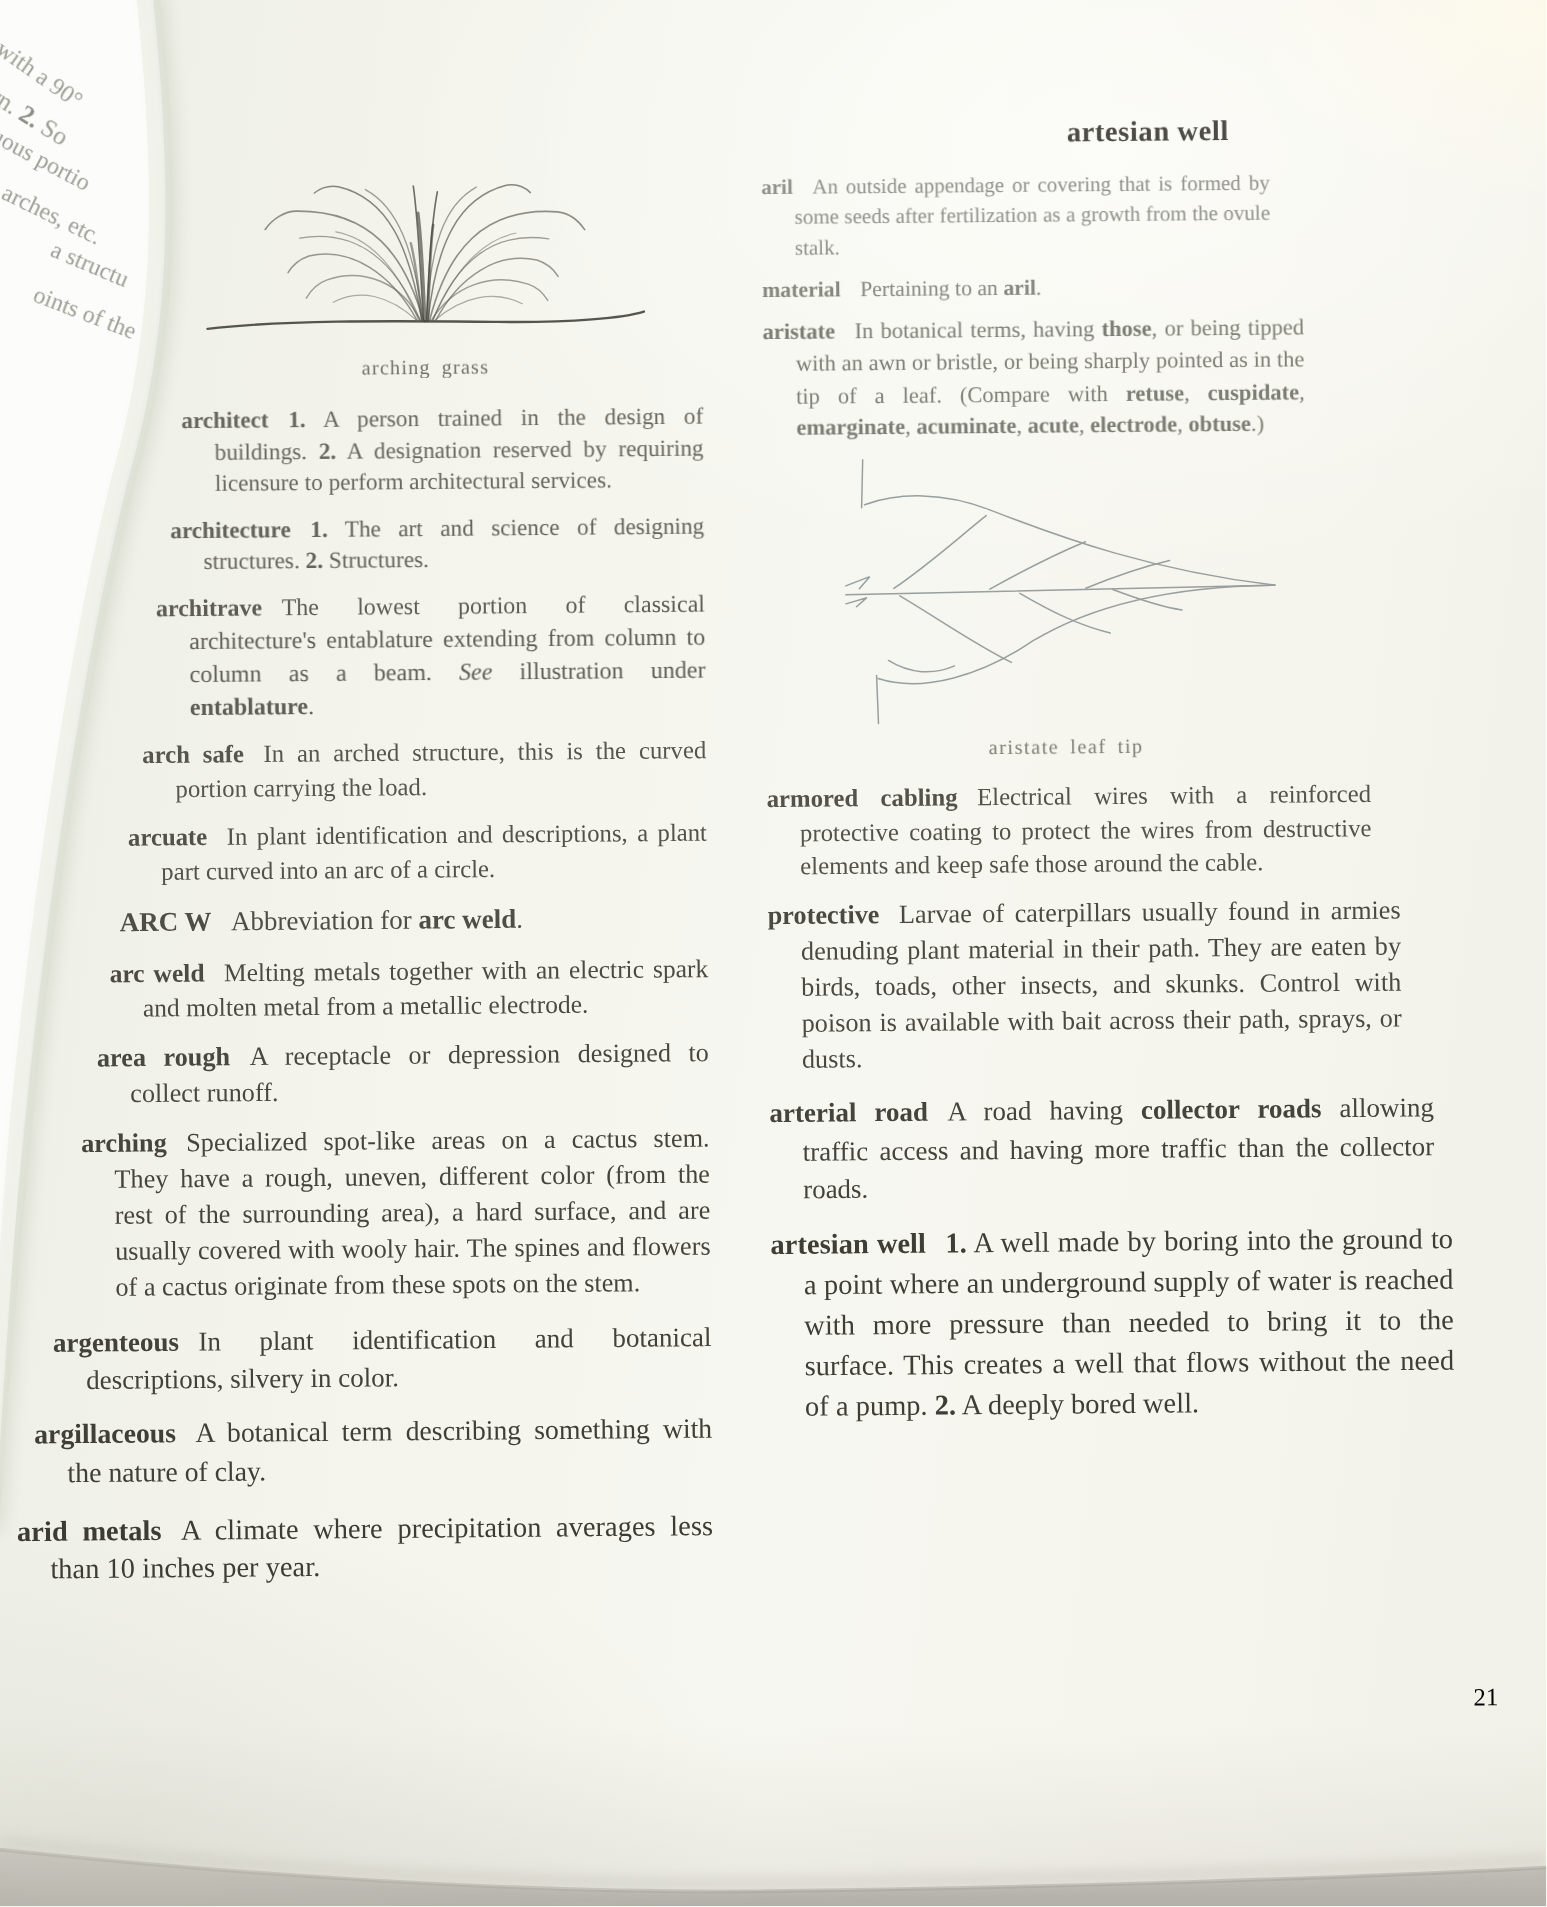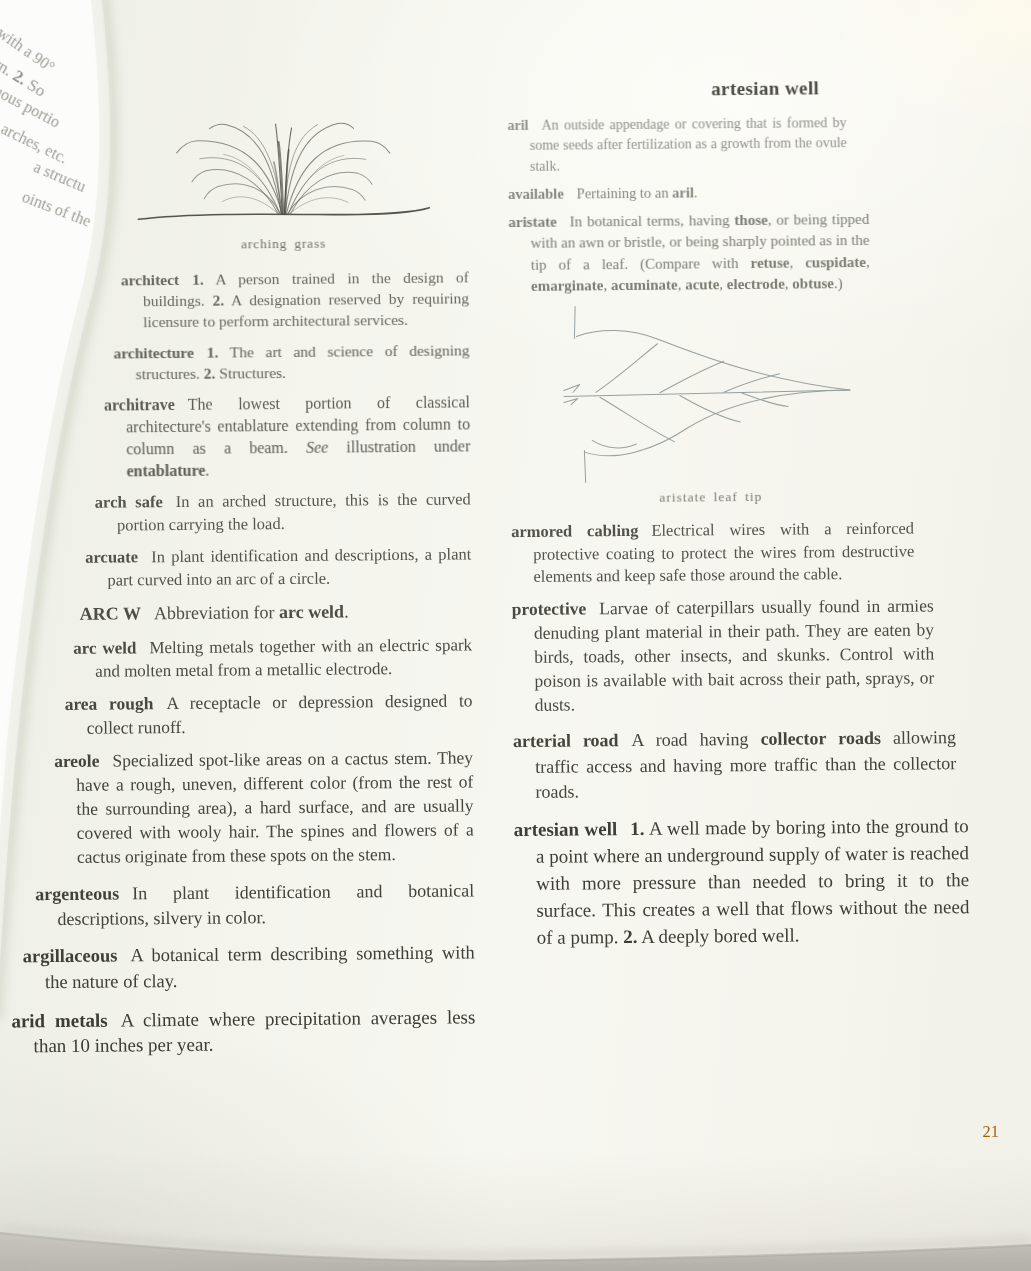--- a/index.html
+++ b/index.html
@@ -37,21 +37,21 @@
   #spine-frags .frag:nth-child(3){left:-8px;top:78px;transform:rotate(28deg);}
   #spine-frags .frag:nth-child(4){left:6px;top:120px;transform:rotate(26deg);}
   #spine-frags .frag:nth-child(5){left:38px;top:158px;transform:rotate(23deg);}
   #spine-frags .frag:nth-child(6){left:26px;top:188px;transform:rotate(21deg);}
   
   #content{position:absolute;inset:0;z-index:4;transform:rotate(-0.5deg);}
   .running-head{
     position:absolute;left:560px;top:80px;width:420px;text-align:center;
     font-weight:bold;font-size:19px;color:#4c4c44;letter-spacing:0.4px;filter:blur(0.25px);
   }
-  .page-number{position:absolute;left:978px;top:1126px;font-size:16.5px;color:#a16207;}
+  .page-number{position:absolute;left:978px;top:1126px;font-size:16.5px;color:#000000;}
   .col{position:absolute;}
   #left-col{left:8px;top:106px;width:464px;}
   #right-col{left:512px;top:116px;width:455px;}
   .entry{
     text-align:justify;line-height:1.36;color:#48483f;
     padding-left:22px;text-indent:-22px;margin-bottom:10px;
   }
   .entry .term{font-weight:bold;margin-right:13px;color:inherit;}
   .entry i{font-style:italic;}
   
@@ -153,31 +153,31 @@
       </figure>
       <div class="entries" id="left-entries">
           <div class="entry"><b class="term">architect</b><span class="def"><b>1.</b> A person trained in the design of buildings. <b>2.</b> A designation reserved by requiring licensure to perform architectural services.</span></div>
           <div class="entry"><b class="term">architecture</b><span class="def"><b>1.</b> The art and science of designing structures. <b>2.</b> Structures.</span></div>
           <div class="entry"><b class="term">architrave</b><span class="def">The lowest portion of classical architecture's entablature extending from column to column as a beam. <i>See</i> illustration under <b>entablature</b>.</span></div>
           <div class="entry"><b class="term">arch safe</b><span class="def">In an arched structure, this is the curved portion carrying the load.</span></div>
           <div class="entry"><b class="term">arcuate</b><span class="def">In plant identification and descriptions, a plant part curved into an arc of a circle.</span></div>
           <div class="entry"><b class="term">ARC W</b><span class="def">Abbreviation for <b>arc weld</b>.</span></div>
           <div class="entry"><b class="term">arc weld</b><span class="def">Melting metals together with an electric spark and molten metal from a metallic electrode.</span></div>
           <div class="entry"><b class="term">area rough</b><span class="def">A receptacle or depression designed to collect runoff.</span></div>
-          <div class="entry"><b class="term">areole</b><span class="def">Specialized spot-like areas on a cactus stem. They have a rough, uneven, different color (from the rest of the surrounding area), a hard surface, and are usually covered with wooly hair. The spines and flowers of a cactus originate from these spots on the stem.</span></div>
+          <div class="entry"><b class="term">arching</b><span class="def">Specialized spot-like areas on a cactus stem. They have a rough, uneven, different color (from the rest of the surrounding area), a hard surface, and are usually covered with wooly hair. The spines and flowers of a cactus originate from these spots on the stem.</span></div>
           <div class="entry"><b class="term">argenteous</b><span class="def">In plant identification and botanical descriptions, silvery in color.</span></div>
           <div class="entry"><b class="term">argillaceous</b><span class="def">A botanical term describing something with the nature of clay.</span></div>
           <div class="entry"><b class="term">arid metals</b><span class="def">A climate where precipitation averages less than 10 inches per year.</span></div>
         </div>
     </div>
 
     <div class="col" id="right-col">
       <div class="entries" id="right-top">
           <div class="entry"><b class="term">aril</b><span class="def">An outside appendage or covering that is formed by some seeds after fertilization as a growth from the ovule stalk.</span></div>
-          <div class="entry"><b class="term">available</b><span class="def">Pertaining to an <b>aril</b>.</span></div>
+          <div class="entry"><b class="term">material</b><span class="def">Pertaining to an <b>aril</b>.</span></div>
           <div class="entry"><b class="term">aristate</b><span class="def">In botanical terms, having <b>those</b>, or being tipped with an awn or bristle, or being sharply pointed as in the tip of a leaf. (Compare with <b>retuse</b>, <b>cuspidate</b>, <b>emarginate</b>, <b>acuminate</b>, <b>acute</b>, <b>electrode</b>, <b>obtuse</b>.)</span></div>
         </div>
       <figure class="leaf-fig">
         <svg width="300" height="182" viewBox="0 0 300 182">
           <g fill="none" stroke="#8d9696" stroke-width="1" stroke-linecap="round" opacity="0.9">
 
             <path d="M16,4 L15,36"></path>
             <path d="M24,148 L25,180"></path>
 
             <path d="M4,94 L290,90"></path>

